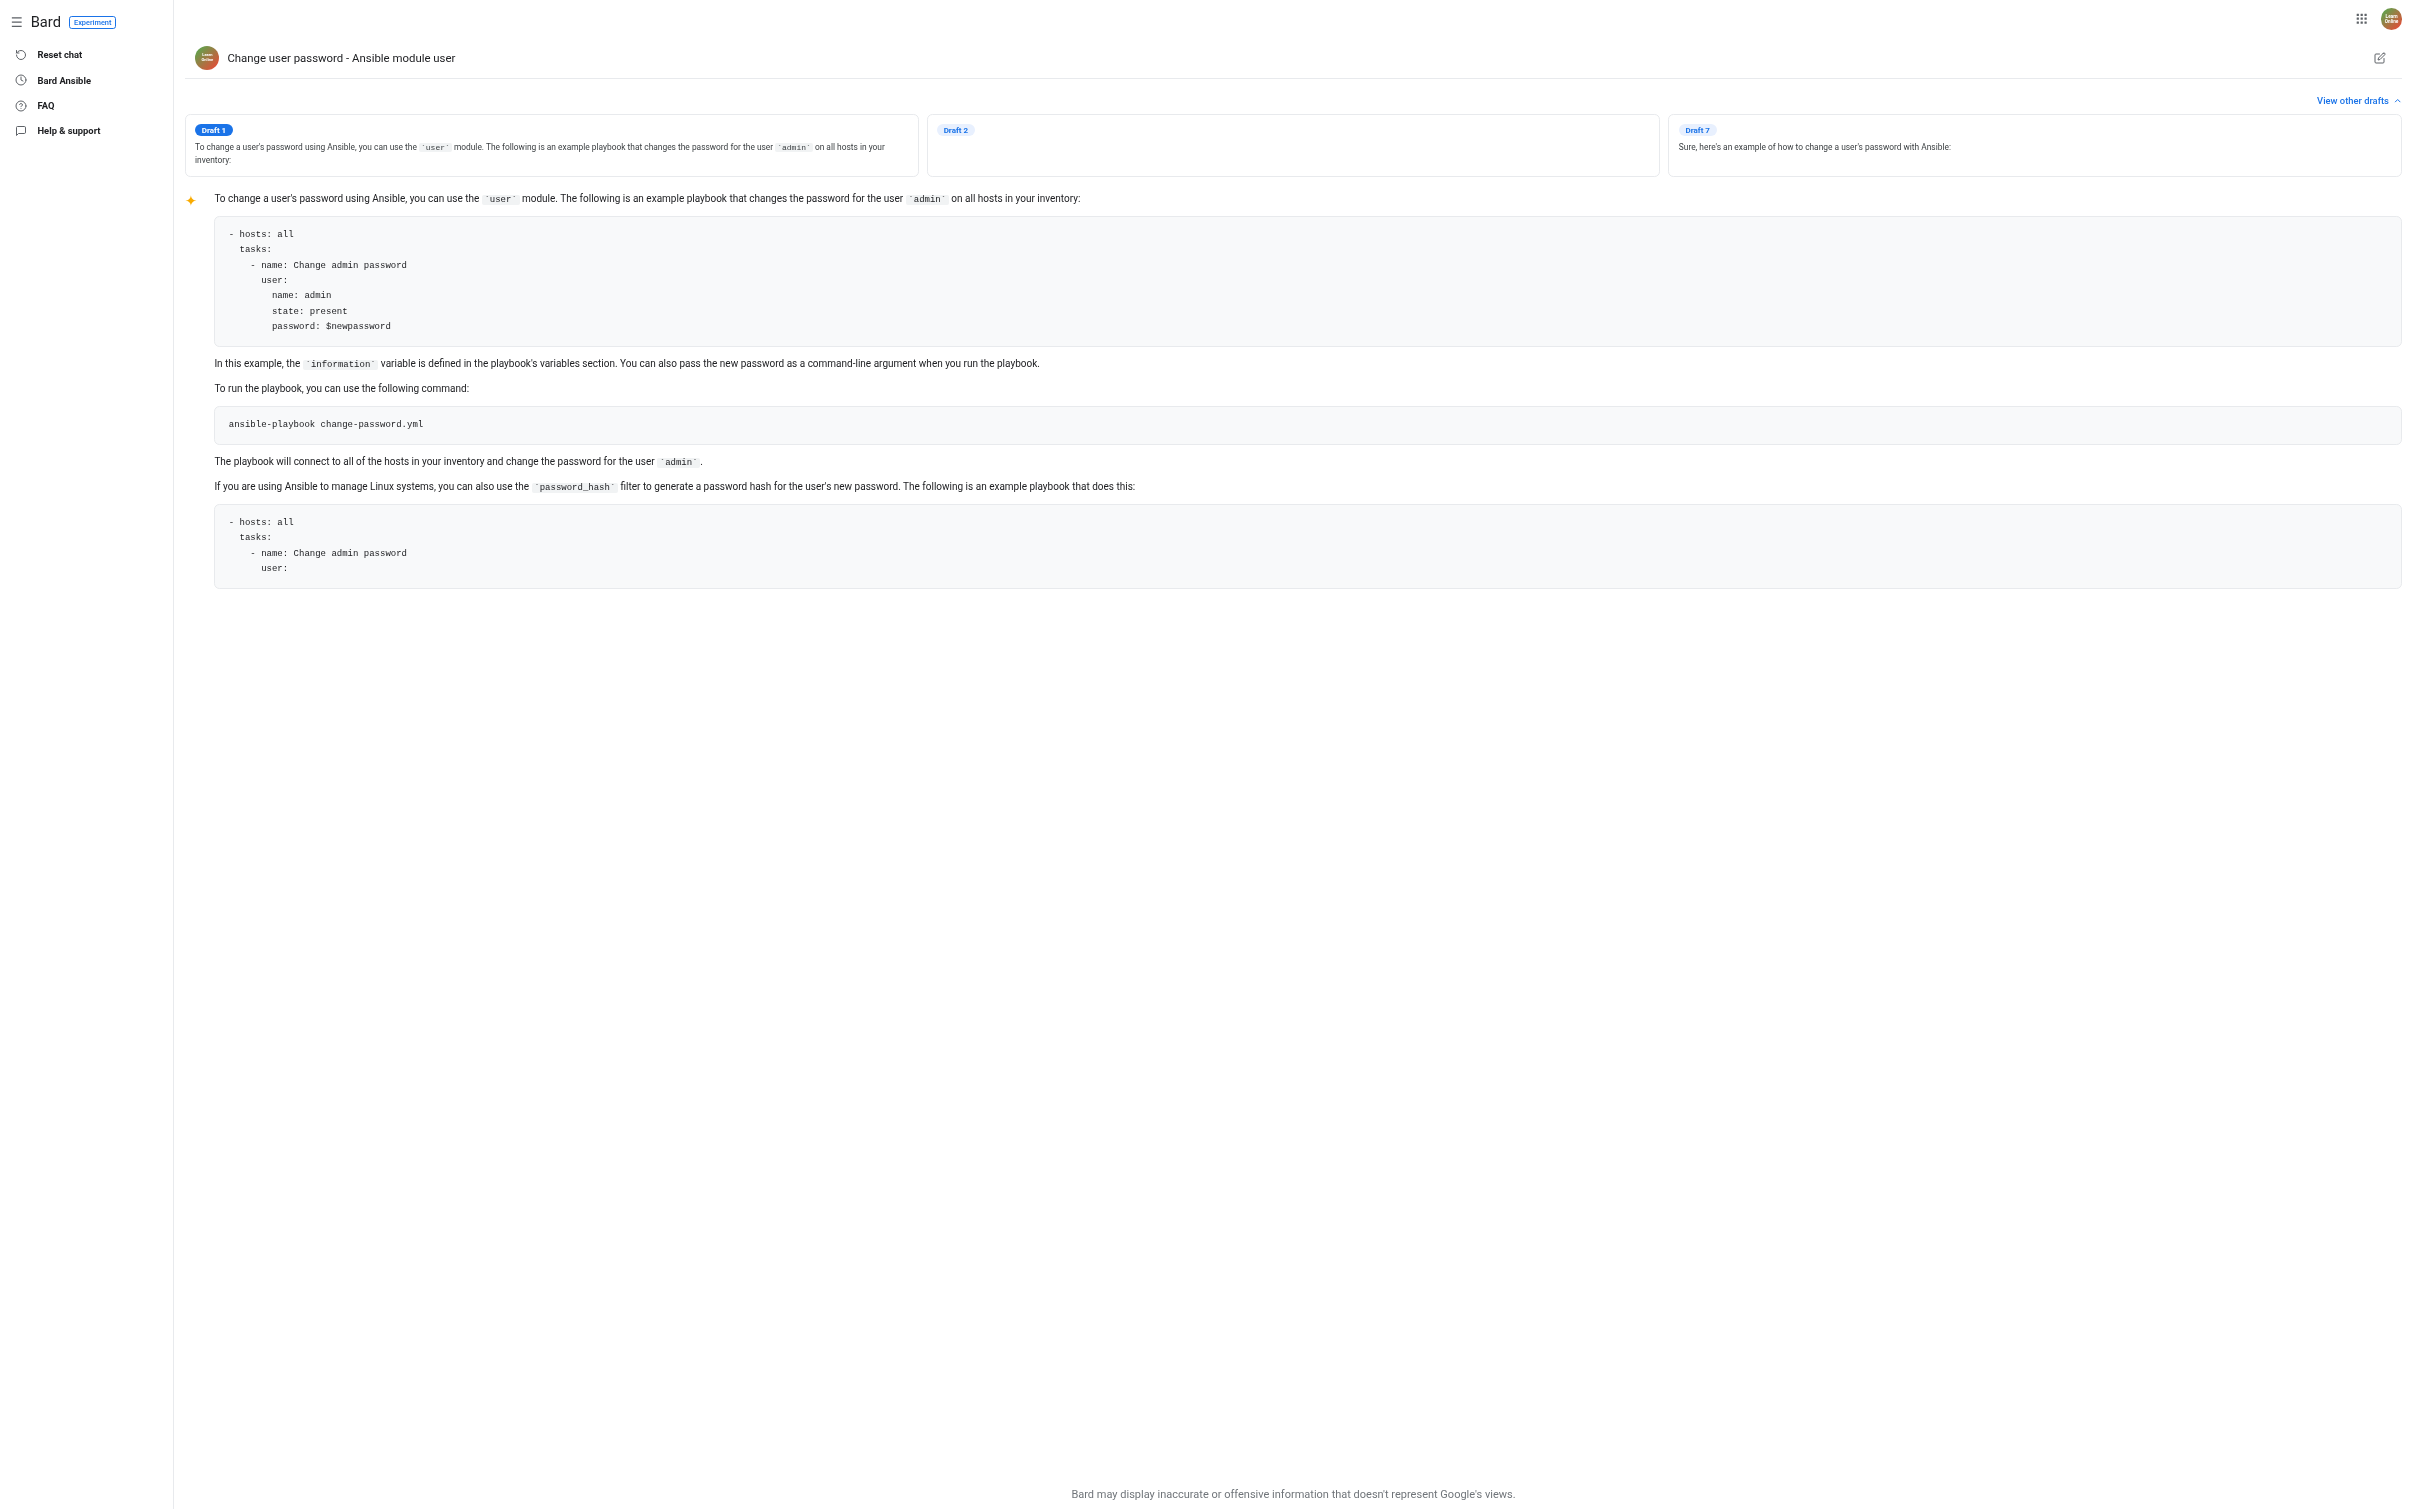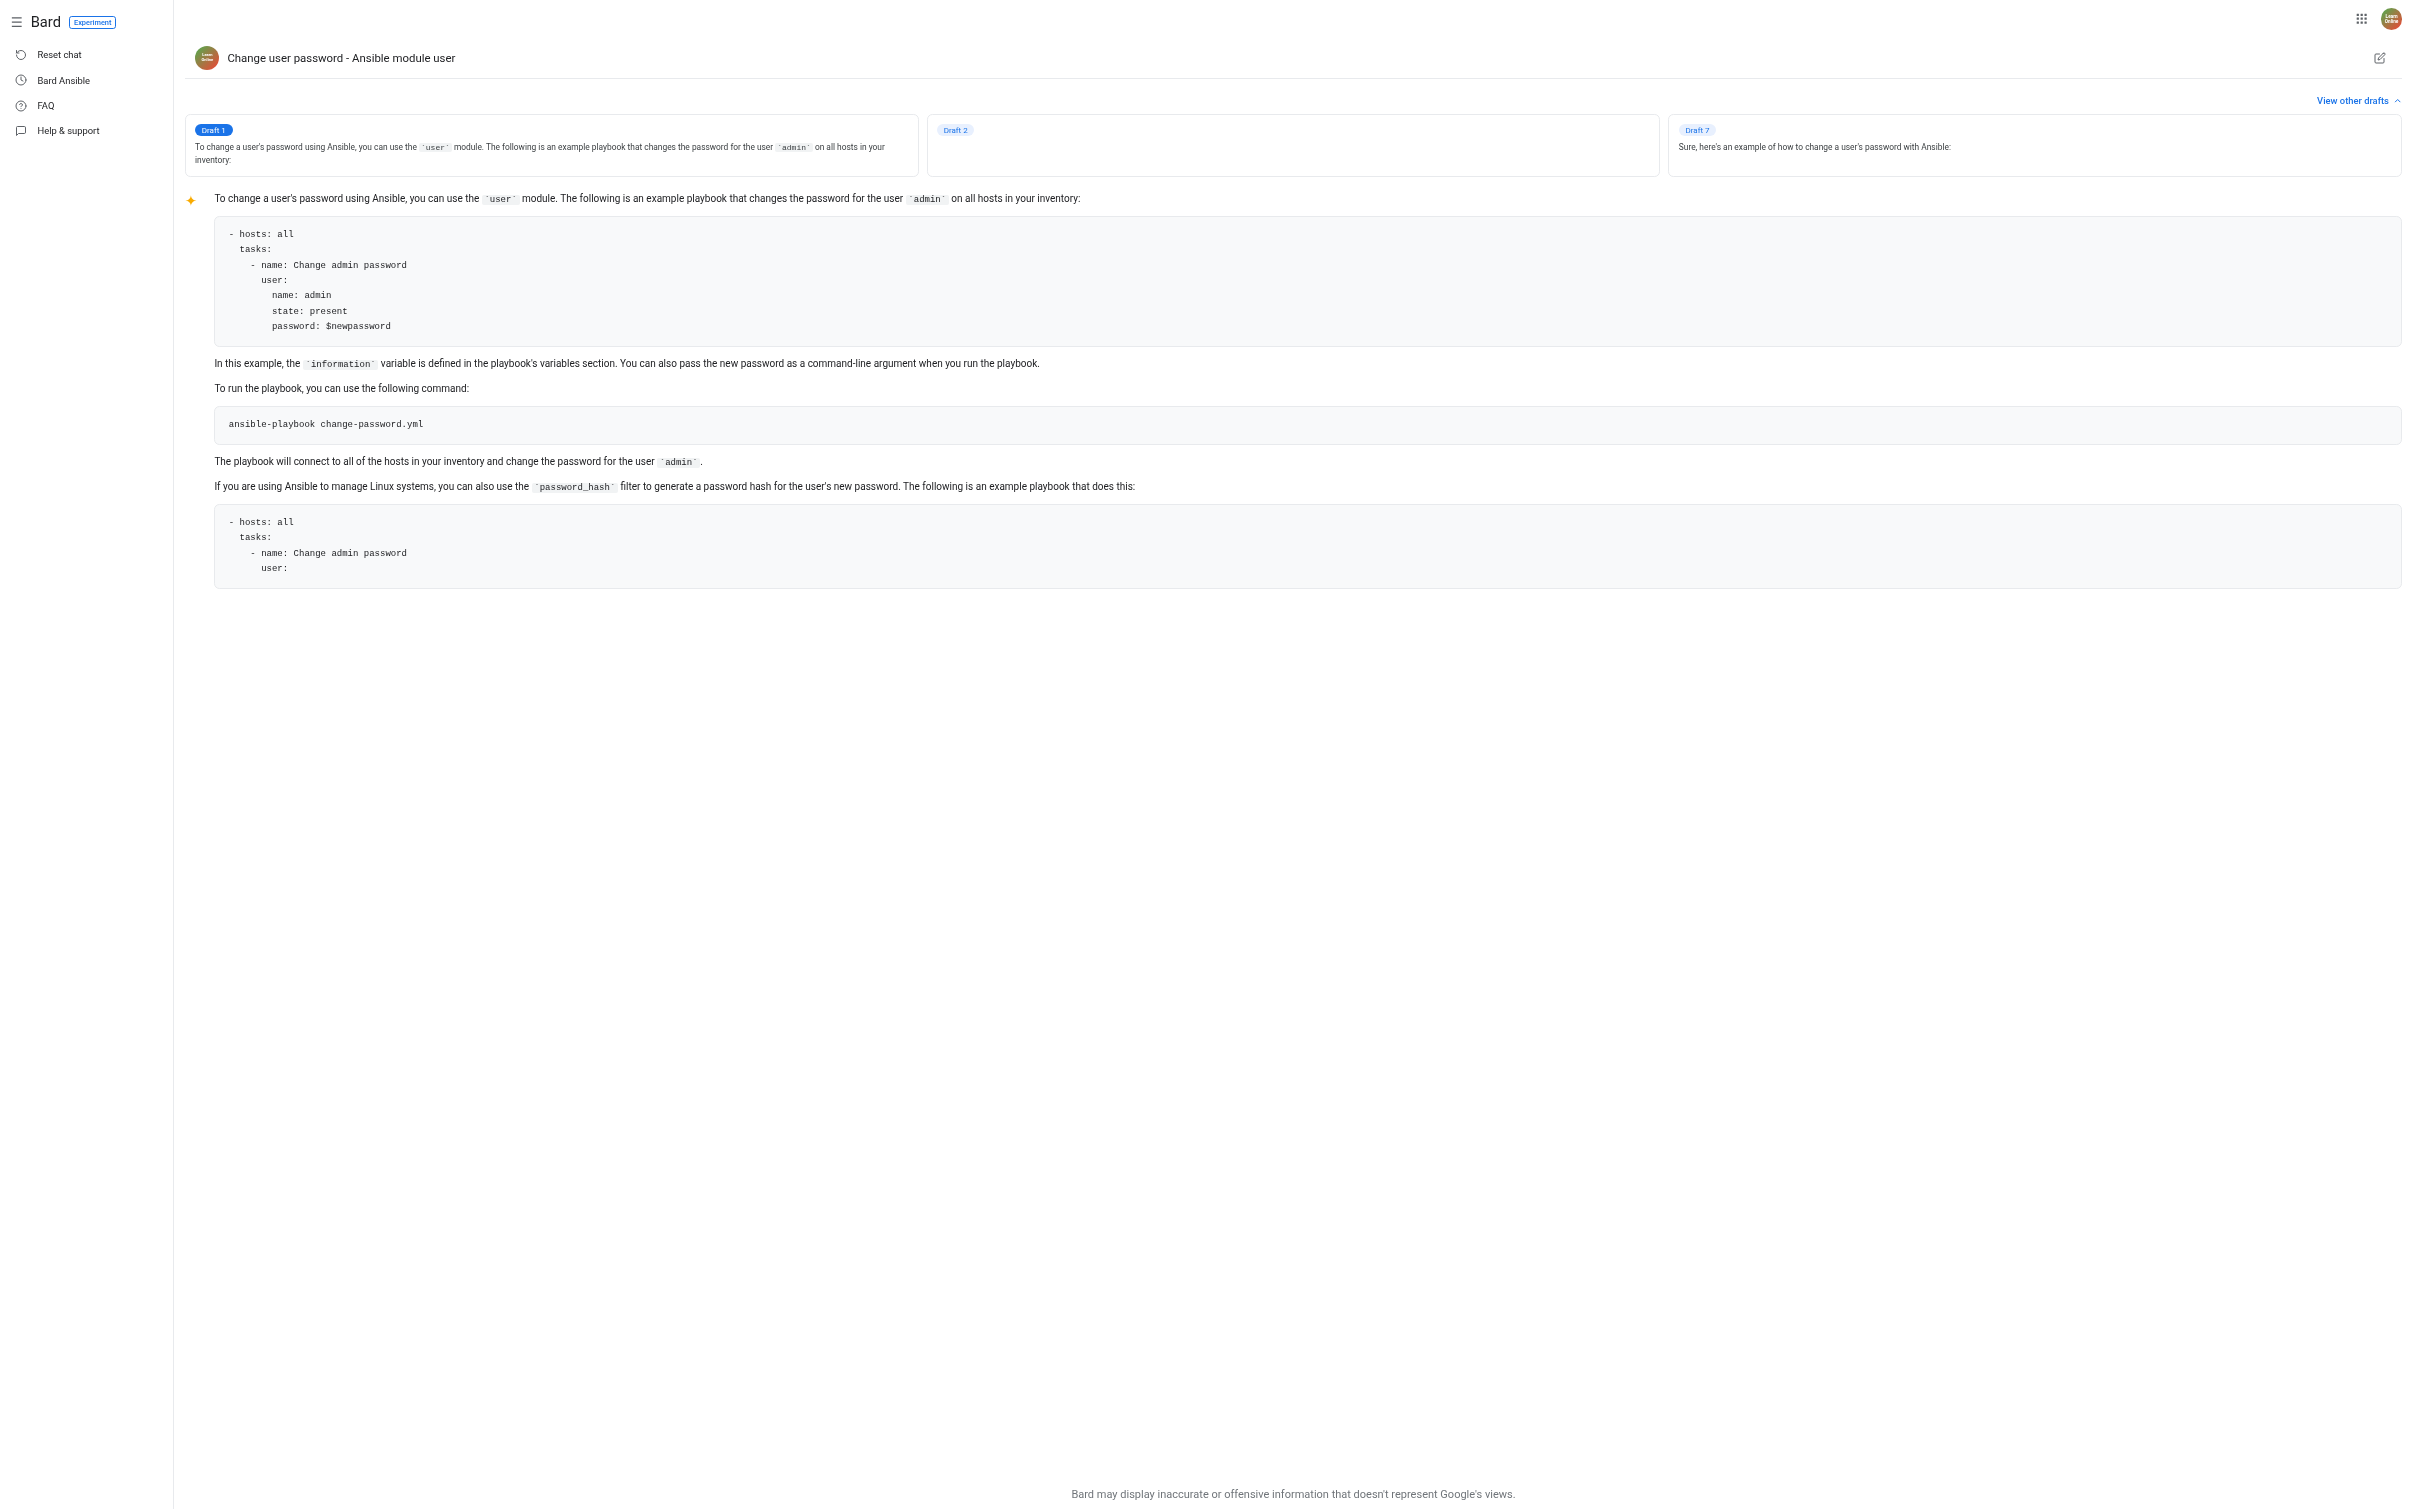--- a/index.html
+++ b/index.html
@@ -51,20 +51,21 @@
       display: flex;
       align-items: center;
       gap: 9.4px;
       padding: 6.7px 13.4px;
       cursor: pointer;
       border-radius: 0 16px 16px 0;
       margin-right: 8px;
       font-size: 9.4px;
       color: #202124;
       transition: background 0.15s;
+      font-weight: bold;
     }
     .sidebar-item .icon {
       font-size: 12px;
       color: #5f6368;
       width: 14.7px;
       display: flex;
       justify-content: center;
     }
 
     
@@ -192,21 +193,21 @@
       padding: 9.4px;
       font-size: 8.7px;
       color: #202124;
       background: #fff;
       cursor: pointer;
       overflow: hidden;
       max-height: 87px;
     }
     .draft-label {
       font-size: 8px;
-      font-weight: 400;
+      font-weight: 700;
       color: #1a73e8;
       background: #e8f0fe;
       border-radius: 8px;
       padding: 1.3px 6.7px;
       display: inline-block;
       margin-bottom: 5.4px;
       text-align: right;
     }
     .draft-card.active .draft-label {
       color: #fff;

